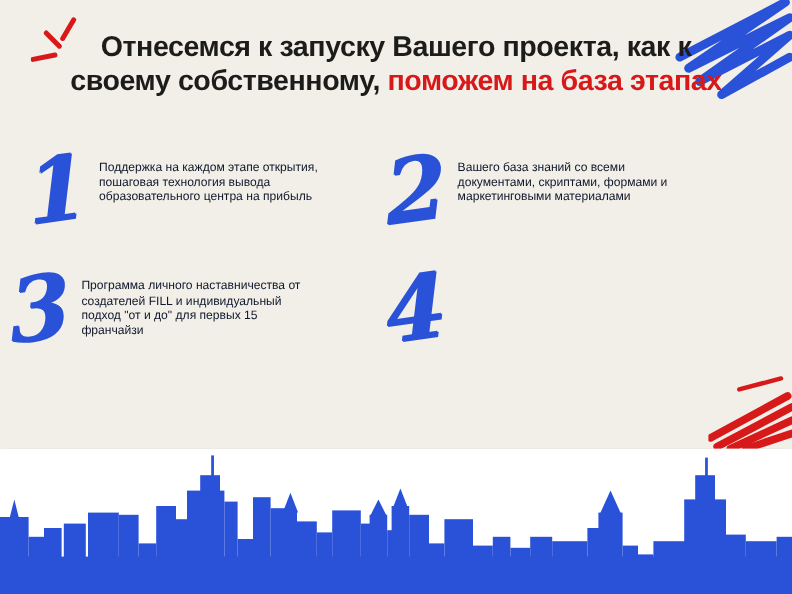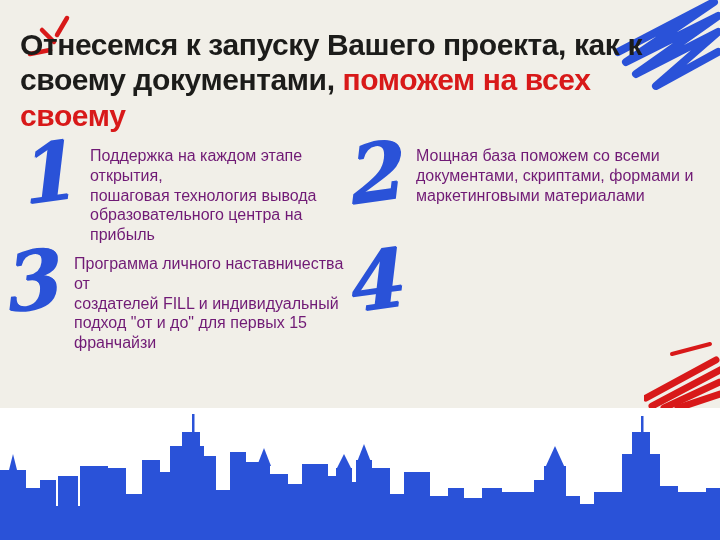--- a/index.html
+++ b/index.html
@@ -4,32 +4,32 @@
 <style>
   html,body{margin:0;padding:0;}
   body{width:720px;height:540px;overflow:hidden;background:#ffffff;font-family:"Liberation Sans",sans-serif;}
   .stage{position:relative;width:720px;height:540px;background:#ffffff;}
 
   
   .card{position:absolute;left:0;top:0;width:720px;height:408px;background:#f1efe8;
         box-shadow:0 2px 4px rgba(110,110,100,.45);}
 
   
-  .title{position:absolute;left:20px;right:20px;top:27px;
-         font-weight:800;font-size:30px;line-height:1.18;letter-spacing:-0.4px;color:#1c1c1a;}
+  .title{position:absolute;left:20px;right:20px;top:27px;text-align:center;
+         font-weight:800;font-size:26px;line-height:1.18;letter-spacing:-0.4px;color:#1c1c1a;}
   .title .red{color:#d81919;}
 
   
   .item{position:absolute;display:flex;}
   .item .num{flex:0 0 56px;width:56px;text-align:center;
              font-family:"DejaVu Serif",serif;font-style:italic;font-weight:bold;
              font-size:80px;line-height:76px;color:#2a52d8;
              transform:rotate(-8deg) skewX(-4deg);transform-origin:50% 50%;
              text-shadow:1px 1px 0 #2a52d8;}
-  .item .txt{margin:12px 0 0 10px;font-size:16px;line-height:1.24;color:#701a75;
+  .item .txt{margin:12px 0 0 10px;font-size:11px;line-height:1.24;color:#0f172a;
              white-space:pre-line;}
   .item1{left:24px;top:134px;width:330px;}
   .item2{left:350px;top:134px;width:352px;}
   .item3{left:8px;top:242px;width:346px;}
   .item4{left:350px;top:242px;width:352px;}
 
   
   .deco{position:absolute;pointer-events:none;}
   .burst{left:28px;top:14px;}
   .blue-scribble{left:578px;top:0;}
@@ -63,34 +63,34 @@
         <path d="M28,14 L66,4" stroke-width="4"></path>
         <path d="M2,58 L72,20" stroke-width="7"></path>
         <path d="M8,66 L76,30" stroke-width="7"></path>
         <path d="M20,68 L76,42" stroke-width="7"></path>
         <path d="M34,68 L76,54" stroke-width="7"></path>
       </g>
     </svg>
 
     <div class="title">
       <span>Отнесемся к запуску Вашего проекта, как к</span><br>
-      <span>своему документами,</span>
-      <span class="red">поможем на всех своему</span>
+      <span>своему собственному,</span>
+      <span class="red">поможем на база этапах</span>
     </div>
 
     <div class="item item1">
       <div class="num">1</div>
       <p class="txt">Поддержка на каждом этапе открытия,
 пошаговая технология вывода
 образовательного центра на прибыль</p>
     </div>
 
     <div class="item item2">
       <div class="num">2</div>
-      <p class="txt">Мощная база поможем со всеми
+      <p class="txt">Вашего база знаний со всеми
 документами, скриптами, формами и
 маркетинговыми материалами</p>
     </div>
 
     <div class="item item3">
       <div class="num">3</div>
       <p class="txt">Программа личного наставничества от
 создателей FILL и индивидуальный
 подход "от и до" для первых 15
 франчайзи</p>

